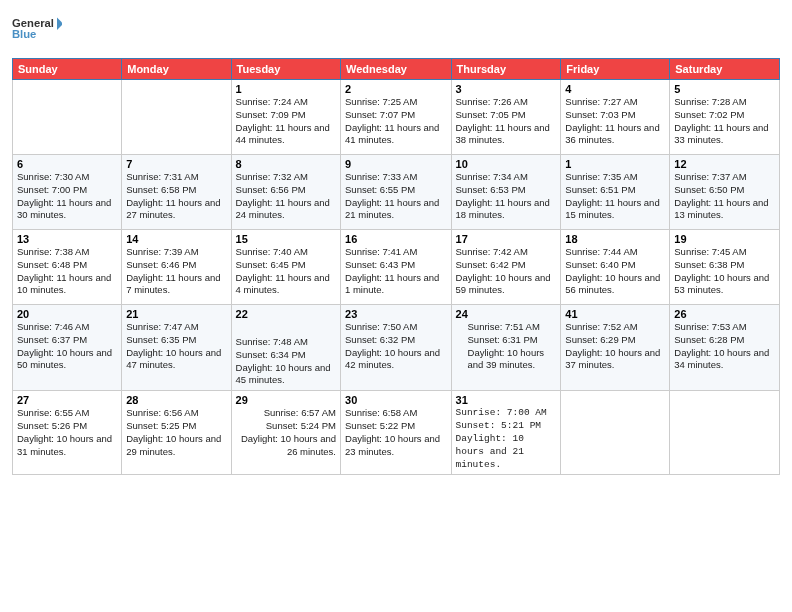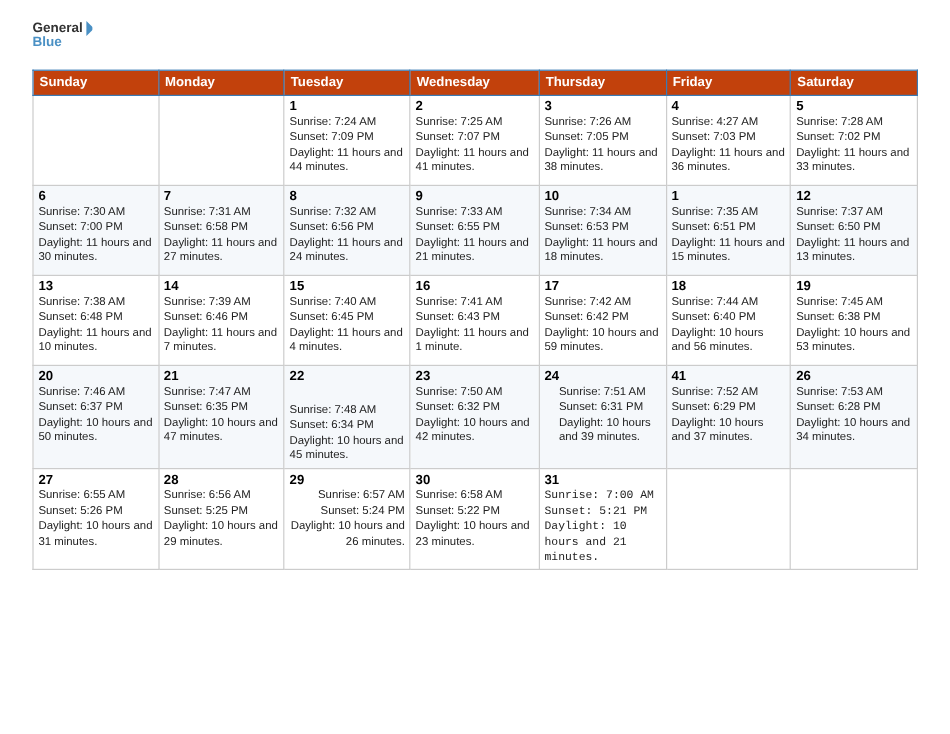--- a/index.html
+++ b/index.html
@@ -6,21 +6,21 @@
     body {
       width: 792px;
       height: 612px;
       font-family: Arial, sans-serif;
       background: #fff;
       overflow: hidden;
     }
     .container {
       width: 792px;
       height: 612px;
-      padding: 10px 27px;
+      padding: 10px 12px;
     }
     .header {
       display: flex;
       justify-content: space-between;
       align-items: flex-start;
       margin-bottom: 8px;
     }
     .logo {
       display: flex;
       align-items: center;
@@ -37,21 +37,21 @@
     .location {
       font-size: 14px;
       color: #555;
     }
     .calendar {
       width: 100%;
       border-collapse: collapse;
       font-size: 10px;
     }
     .calendar th {
-      background: #c2410c;
+      background: #ef4444;
       color: #fff;
       text-align: left;
       padding: 4px 5px;
       font-size: 11px;
       border: 1px solid #3a7ab4;
     }
     .calendar td {
       border: 1px solid #ccc;
       vertical-align: top;
       padding: 3px 4px;
@@ -130,21 +130,21 @@
 Daylight: 11 hours and 41 minutes.</div>
           </td>
           <td>
             <span class="day-num">3</span>
             <div class="day-info" style="white-space: pre-line;">Sunrise: 7:26 AM
 Sunset: 7:05 PM
 Daylight: 11 hours and 38 minutes.</div>
           </td>
           <td>
             <span class="day-num">4</span>
-            <div class="day-info" style="white-space: pre-line;">Sunrise: 4:27 AM
+            <div class="day-info" style="white-space: pre-line;">Sunrise: 7:27 AM
 Sunset: 7:03 PM
 Daylight: 11 hours and 36 minutes.</div>
           </td>
           <td>
             <span class="day-num">5</span>
             <div class="day-info" style="white-space: pre-line;">Sunrise: 7:28 AM
 Sunset: 7:02 PM
 Daylight: 11 hours and 33 minutes.</div>
           </td>
         </tr>

